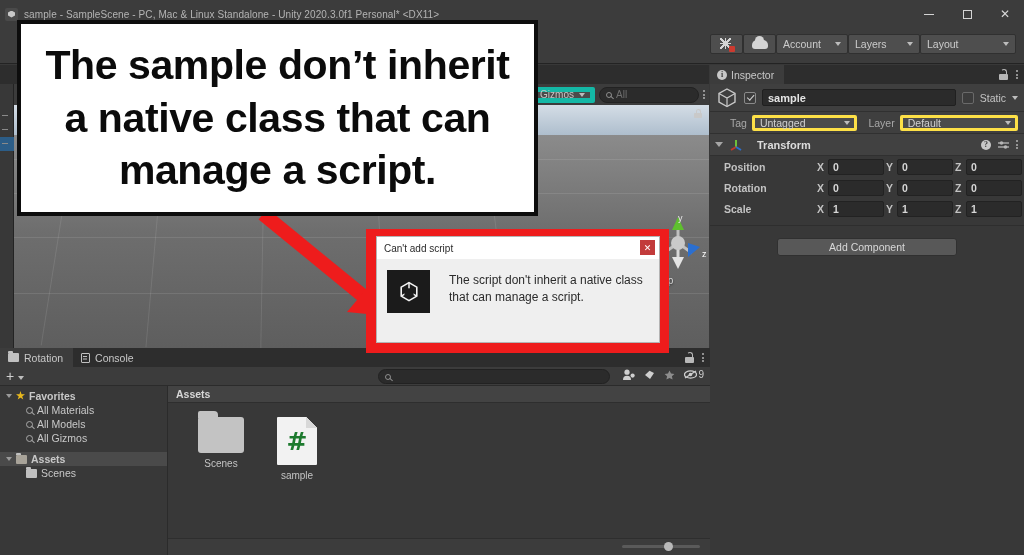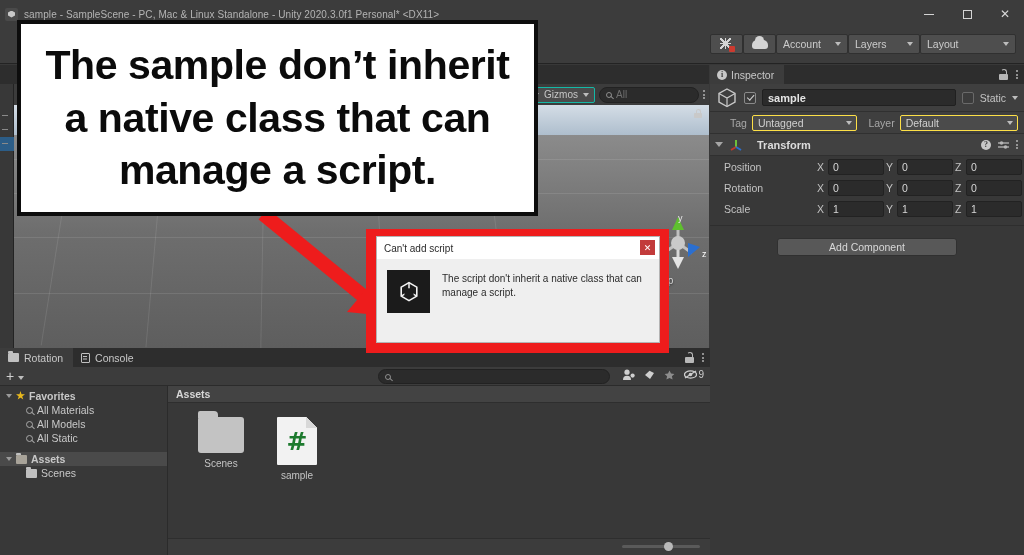--- a/index.html
+++ b/index.html
@@ -91,21 +91,21 @@
     background: #383838; overflow: hidden;
   }
   .scene-tabstrip {
     position: absolute; left: 0; top: 0; width: 695px; height: 19px; background: #2d2d2d;
   }
   .scene-toolbar {
     position: absolute; left: 0; top: 19px; width: 695px; height: 21px; background: #3c3c3c;
     display: flex; align-items: center; justify-content: flex-end; padding-right: 4px; gap: 4px;
   }
   .sv-drop {
-    height: 16px; background: #4b4b4b; border: 1px solid #14b8a6; border-radius: 2px;
+    height: 16px; background: #4b4b4b; border: 5px solid #14b8a6; border-radius: 2px;
     display: flex; align-items: center; gap: 5px; padding: 0 5px; color: #c6c6c6; font-size: 10px;
   }
   .sv-search {
     height: 16px; width: 100px; background: #2b2b2b; border: 1px solid #222; border-radius: 8px;
     display: flex; align-items: center; gap: 4px; padding: 0 6px; color: #6f6f6f; font-size: 10px;
   }
   .magnifier {
     width: 6px; height: 6px; border: 1.2px solid #8d8d8d; border-radius: 50%; position: relative; flex: none;
   }
   .magnifier::after {
@@ -180,37 +180,37 @@
     flex: 1; height: 17px; background: #2b2b2b; border: 1px solid #202020; border-radius: 2px;
     color: #e4e4e4; font-size: 11px; font-weight: bold; display: flex; align-items: center; padding: 0 5px;
   }
   .static-chk { width: 12px; height: 12px; background: #3c3c3c; border: 1px solid #6a6a6a; border-radius: 2px; flex: none; }
   .static-lbl { color: #c4c4c4; font-size: 10.5px; white-space: nowrap; }
 
   .taglayer { height: 22px; display: flex; align-items: center; padding: 0 6px 0 20px; gap: 5px; background: #3f3f3f;
               border-bottom: 1px solid #303030; }
   .fld-lbl { color: #a8a8a8; font-size: 10.5px; }
   .fld-drop {
-    height: 16px; background: #4b4b4b; border: 1px solid #fde047; border-radius: 2px;
+    height: 16px; background: #4b4b4b; border: 3px solid #fde047; border-radius: 2px;
     display: flex; align-items: center; justify-content: space-between; padding: 0 4px 0 5px;
     color: #d0d0d0; font-size: 10.5px;
   }
 
   .comp-header {
     height: 22px; background: #414141; display: flex; align-items: center; gap: 6px; padding: 0 6px 0 5px;
     border-bottom: 1px solid #303030;
   }
   .tri { width: 0; height: 0; border-left: 4px solid transparent; border-right: 4px solid transparent;
          border-top: 5px solid #a6a6a6; }
   .axis-ico { width: 14px; height: 14px; position: relative; flex: none; }
   .comp-title { color: #dcdcdc; font-size: 11px; font-weight: bold; flex: 1; padding-left: 8px; }
   .comp-tools { display: flex; gap: 7px; align-items: center; }
   .preset-ico { width: 11px; height: 10px; position: relative; }
 
-  .vec-row { height: 21px; display: flex; align-items: center; padding-left: 14px; background: #383838; }
+  .vec-row { height: 21px; display: flex; align-items: center; padding-left: 14px; background: #383838; font-weight: bold; }
   .vec-lbl { width: 108px; color: #c3c3c3; font-size: 10.5px; }
   .vec-cell { display: flex; align-items: center; gap: 3px; margin-right: 2px; }
   .vec-axis { color: #c3c3c3; font-size: 10.5px; width: 8px; }
   .vec-in {
     width: 56px; height: 16px; background: #2b2b2b; border: 1px solid #222; border-radius: 2px;
     color: #d6d6d6; font-size: 10.5px; display: flex; align-items: center; padding-left: 4px;
   }
   .transform-sep { height: 1px; background: #2e2e2e; margin-top: 6px; }
   .addcomp-wrap { display: flex; justify-content: center; padding-top: 12px; }
   .addcomp {
@@ -279,21 +279,21 @@
   .dlg-frame { position: absolute; left: 366px; top: 229px; width: 303px; height: 124px;
                background: #ee1c1c; }
   .dialog { position: absolute; left: 376px; top: 236px; width: 284px; height: 107px;
             background: #efefef; border: 1px solid #b4b4b4; }
   .dlg-title { height: 22px; background: #ffffff; display: flex; align-items: center;
                padding-left: 7px; color: #2a2a2a; font-size: 10px; position: relative; }
   .dlg-close { position: absolute; right: 4px; top: 3px; width: 15px; height: 15px; background: #c23b3b;
                color: #fff; font-size: 9px; display: flex; align-items: center; justify-content: center; }
   .dlg-body { display: flex; padding: 11px 10px 0 10px; gap: 12px; }
   .unity-ico { width: 43px; height: 43px; background: #1b1b1b; display: flex; align-items: center; justify-content: center; flex:none; }
-  .dlg-msg { color: #2b2b2b; font-size: 10px; line-height: 1.42; padding-top: 2px; }
+  .dlg-msg { color: #2b2b2b; font-size: 12px; line-height: 1.42; padding-top: 2px; margin-left: 7px; }
   .dlg-btnrow { display: flex; justify-content: flex-end; padding: 9px 11px 0 0; }
   .ok-btn { width: 52px; height: 18px; background: #efefef; border: 1px solid #2b7cd3;
             color: #1d1d1d; font-size: 10px; display: flex; align-items: center; justify-content: center; }
 
   
   .arrow-svg { position: absolute; left: 255px; top: 208px; width: 150px; height: 115px; }
 
   
   .caption {
     position: absolute; left: 17px; top: 20px; width: 521px; height: 196px;
@@ -604,21 +604,21 @@
         <div class="tree-row" style="padding-left:26px">
           <span class="search-mini"></span>
           <span>All Materials</span>
         </div>
         <div class="tree-row" style="padding-left:26px">
           <span class="search-mini"></span>
           <span>All Models</span>
         </div>
         <div class="tree-row" style="padding-left:26px">
           <span class="search-mini"></span>
-          <span>All Static</span>
+          <span>All Gizmos</span>
         </div>
         <div style="height:7px"></div>
         <div class="tree-row bold sel" style="padding-left:6px">
           <span class="arrow-d"></span>
           <span class="folder-ico" style="background:#a8a399"></span>
           <span>Assets</span>
         </div>
         <div class="tree-row" style="padding-left:26px">
           <span class="folder-ico"></span>
           <span>Scenes</span>

